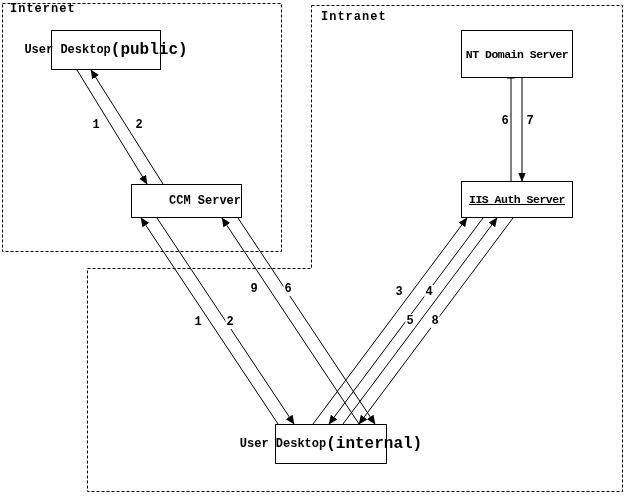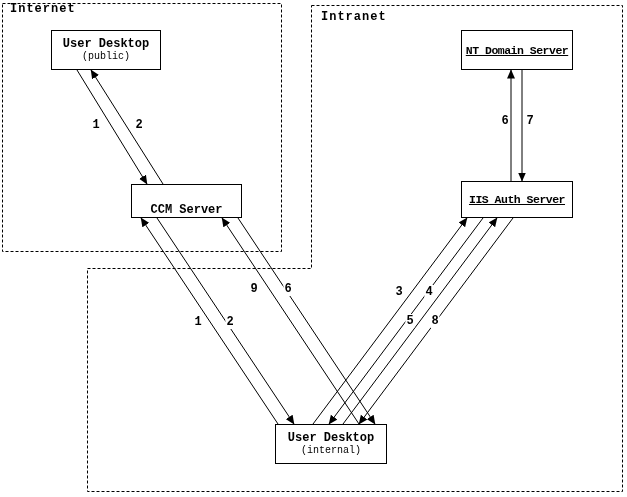--- a/index.html
+++ b/index.html
@@ -27,38 +27,38 @@
     font-weight: bold;
     letter-spacing: 1px;
     white-space: nowrap;
   }
   .node {
     position: absolute;
     box-sizing: border-box;
     background: #ffffff;
     border: 1px solid #000000;
     display: flex;
-    flex-direction: column;
+    flex-direction: row;
     align-items: center;
     justify-content: center;
     text-align: center;
   }
   .node .title {
     font-size: 12px;
     font-weight: bold;
     line-height: 13px;
     white-space: nowrap;
   }
   .node.tight .title {
     font-size: 11.5px;
     letter-spacing: -0.5px;
   }
   .node .subtitle {
-    font-size: 10px;
-    font-weight: normal;
+    font-size: 16px;
+    font-weight: bold;
     line-height: 11px;
     white-space: nowrap;
   }
   .step {
     position: absolute;
     font-size: 12px;
     font-weight: bold;
     transform: translate(-50%, -50%);
     white-space: nowrap;
     background: #ffffff;
@@ -104,21 +104,21 @@
 
   <div class="node" style="left:51px; top:30px; width:110px; height:40px;">
     <div class="title">User Desktop</div>
     <div class="subtitle">(public)</div>
   </div>
 
   <div class="node" style="left:131px; top:184px; width:111px; height:34px;justify-content:flex-end;">
     <div class="title">CCM Server</div>
   </div>
 
-  <div class="node tight" style="left:461px; top:30px; width:112px; height:40px;text-decoration:underline;">
+  <div class="node tight" style="left:461px; top:30px; width:112px; height:48px;">
     <div class="title">NT Domain Server</div>
   </div>
 
   <div class="node tight" style="left:461px; top:181px; width:112px; height:37px;text-decoration:underline;">
     <div class="title">IIS Auth Server</div>
   </div>
 
   <div class="node" style="left:275px; top:424px; width:112px; height:40px;">
     <div class="title">User Desktop</div>
     <div class="subtitle">(internal)</div>

